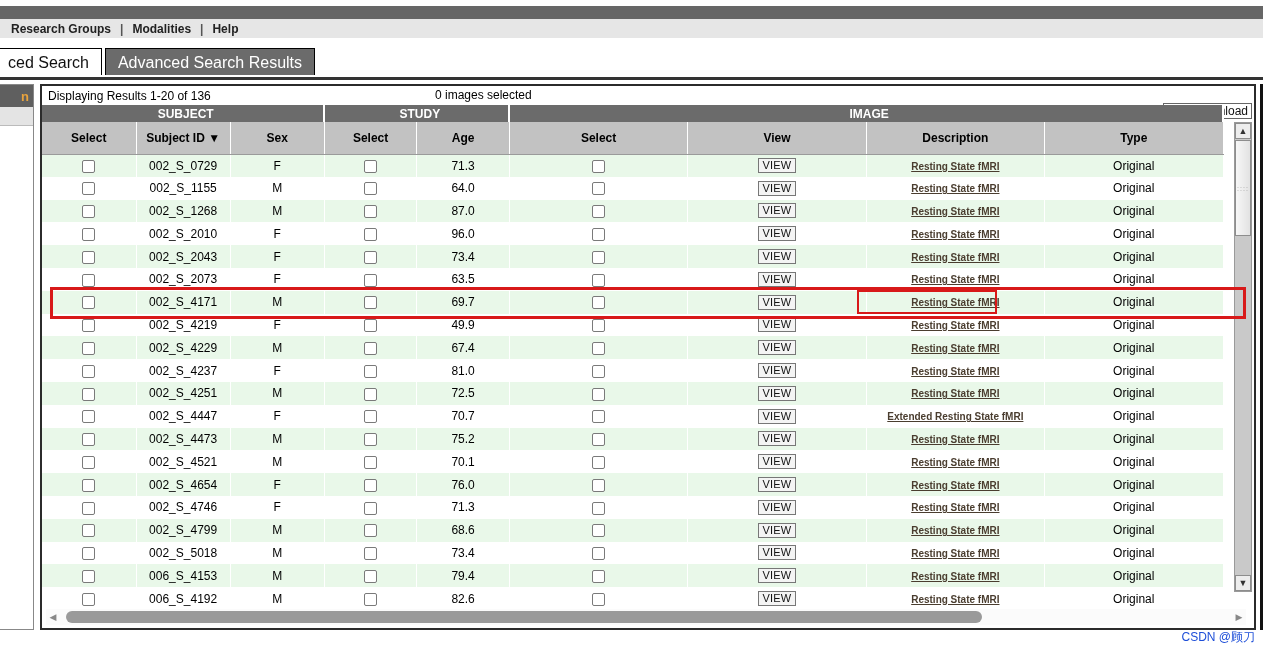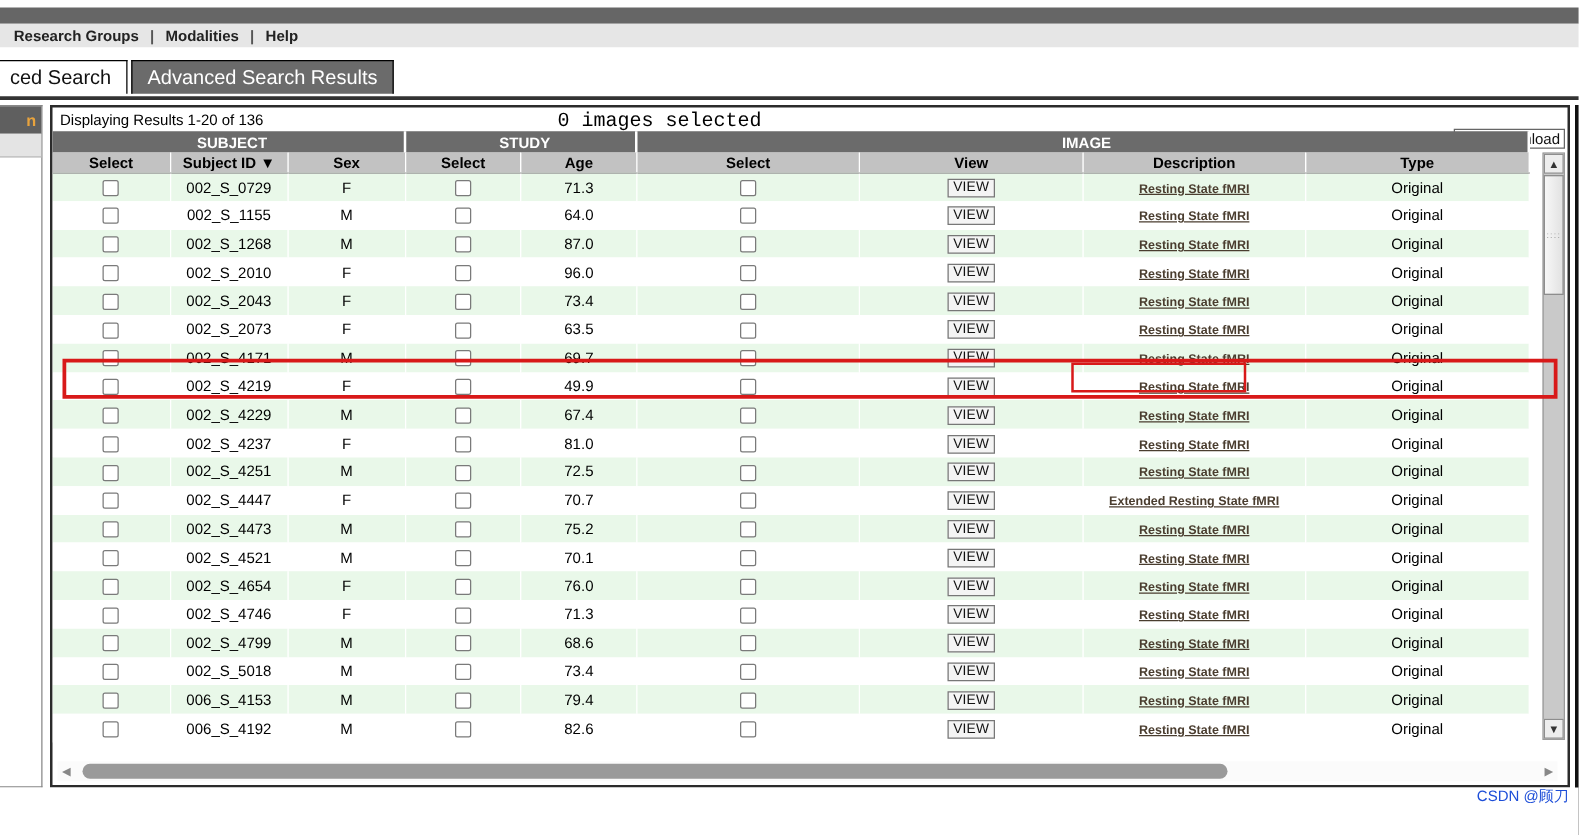--- a/index.html
+++ b/index.html
@@ -76,21 +76,21 @@
     overflow:hidden;
   }
   .panel-toolbar{
     position:relative;height:19px;width:100%;
     display:flex;align-items:center;
     font-size:12px;
     box-sizing:border-box;
     padding:0 2px 0 6px;
   }
   .tb-results{font-size:12px;color:#000;white-space:nowrap;}
-  .tb-selected{position:absolute;left:404px;top:2px;font-size:16px;white-space:nowrap;font-family:Liberation Mono, monospace;}
+  .tb-selected{position:absolute;left:393px;top:2px;font-size:12px;white-space:nowrap;}
   .tb-right{position:absolute;right:2px;top:17px;display:flex;align-items:flex-end;gap:4px;margin-left:20px;}
   .chk{
     width:11px;height:11px;border:1px solid #6b6b6b;background:#fff;
     display:inline-block;box-sizing:border-box;border-radius:1px;
   }
   .tb-selectall{display:flex;align-items:center;gap:4px;font-size:12px;}
   .btn-disabled{
     color:#c4c4c4;font-size:12px;padding:0 3px;white-space:nowrap;
     border:1px solid transparent;
   }
@@ -109,21 +109,21 @@
 
   tr.grouphead th{
     background:#6b6b6b;color:#ffffff;font-weight:bold;
     font-size:12px;text-align:center;height:17px;
     padding-left:6px;
     border-right:2px solid #ffffff;
     box-sizing:border-box;
   }
   tr.colhead th{
     background:#c2c2c2;color:#000;font-weight:bold;
-    font-size:12px;text-align:center;height:16px;
+    font-size:12px;text-align:center;height:32px;
     border-right:1px solid #ffffff;
     border-bottom:1px solid #9a9a9a;
     box-sizing:border-box;
     white-space:nowrap;
   }
   tbody tr{height:22.8px;}
   tbody tr.even{background:#e9f8e9;}
   tbody tr.odd{background:#ffffff;}
   tbody td{
     text-align:center;font-size:12px;color:#000;

